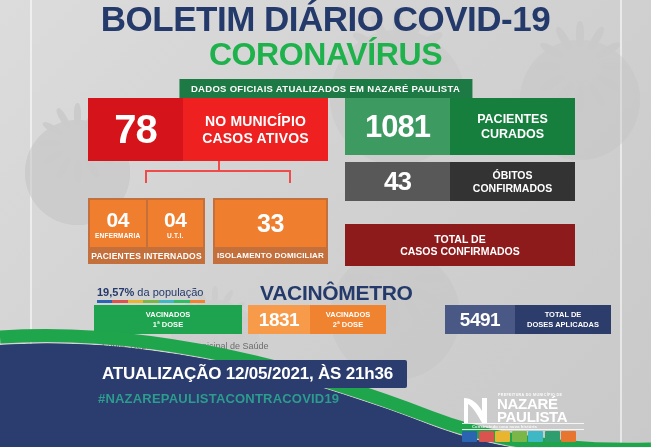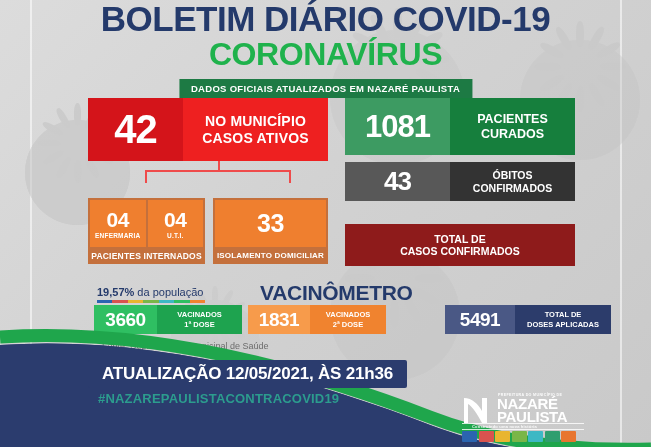--- a/index.html
+++ b/index.html
@@ -240,21 +240,21 @@
       <div class="spike" style="transform: rotate(270deg);"></div>
       <div class="spike" style="transform: rotate(300deg);"></div>
       <div class="spike" style="transform: rotate(330deg);"></div>
     </div>
 
   <div class="title">BOLETIM DIÁRIO COVID-19</div>
   <div class="subtitle">CORONAVÍRUS</div>
   <div class="banner">DADOS OFICIAIS ATUALIZADOS EM NAZARÉ PAULISTA</div>
 
   <div class="box" id="active">
-    <div class="num">42</div>
+    <div class="num">78</div>
     <div class="lbl">
       <div>
         <div>NO MUNICÍPIO</div>
         <div>CASOS ATIVOS</div>
       </div>
     </div>
   </div>
 
   <div id="bracket">
     <div class="stem"></div>
@@ -321,21 +321,20 @@
       <i style="background: rgb(43, 100, 176);"></i>
       <i style="background: rgb(217, 83, 79);"></i>
       <i style="background: rgb(232, 181, 48);"></i>
       <i style="background: rgb(122, 182, 72);"></i>
       <i style="background: rgb(61, 184, 196);"></i>
       <i style="background: rgb(47, 191, 98);"></i>
       <i style="background: rgb(240, 131, 47);"></i>
     </div>
 
   <div class="vbox" id="v1">
-    <div class="n">3660</div>
     <div class="l">
       <div>
         <div>VACINADOS</div>
         <div>1ª DOSE</div>
       </div>
     </div>
   </div>
 
   <div class="vbox" id="v2">
     <div class="n">1831</div>

